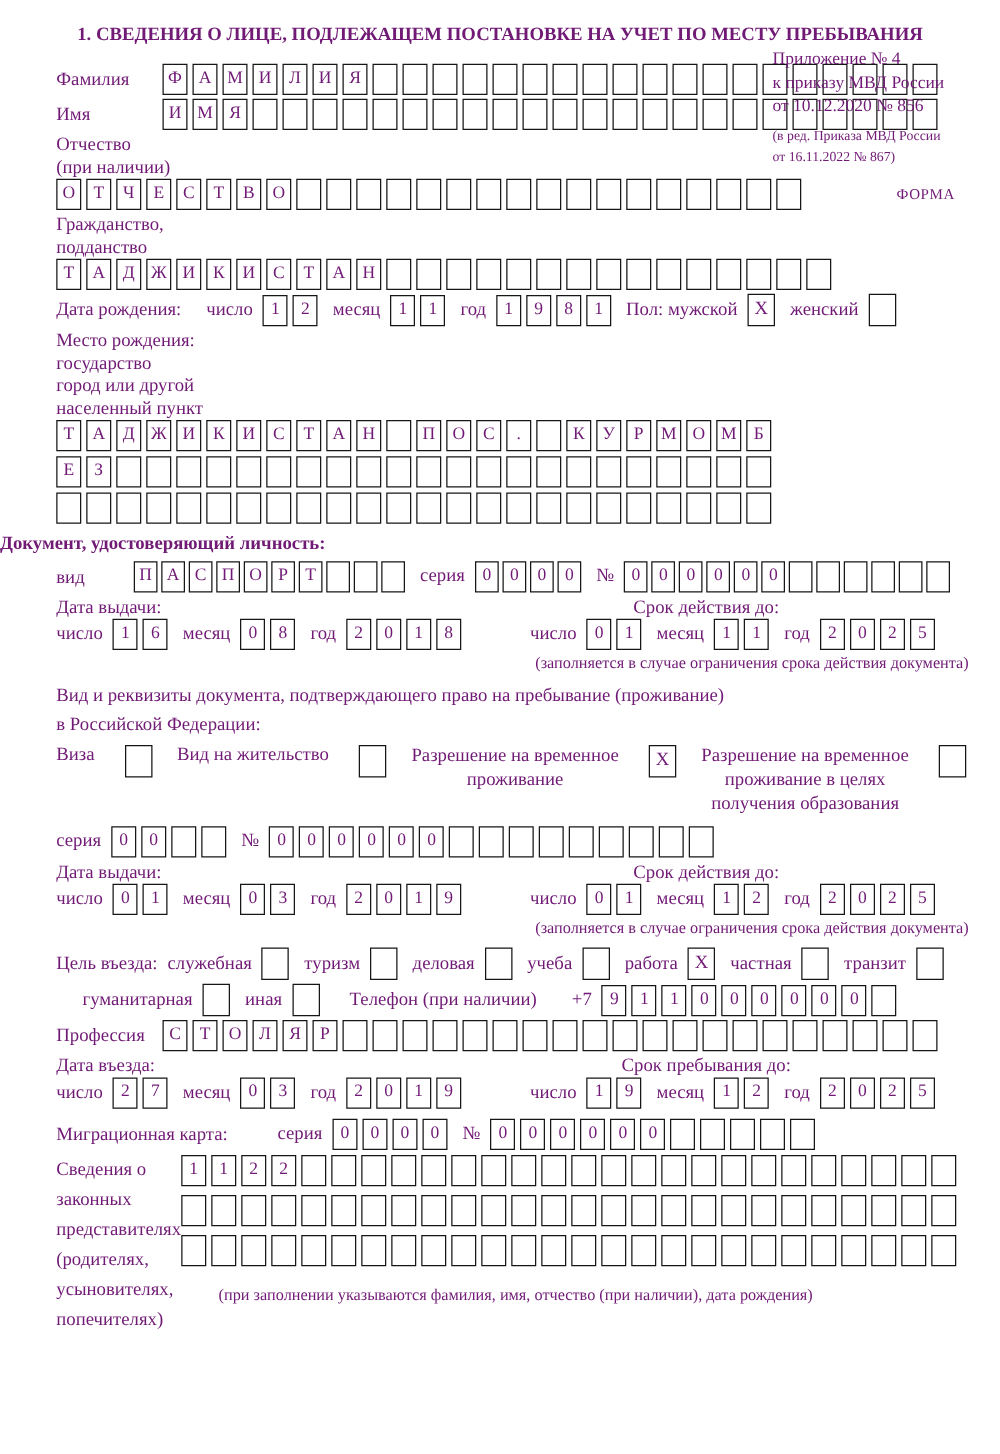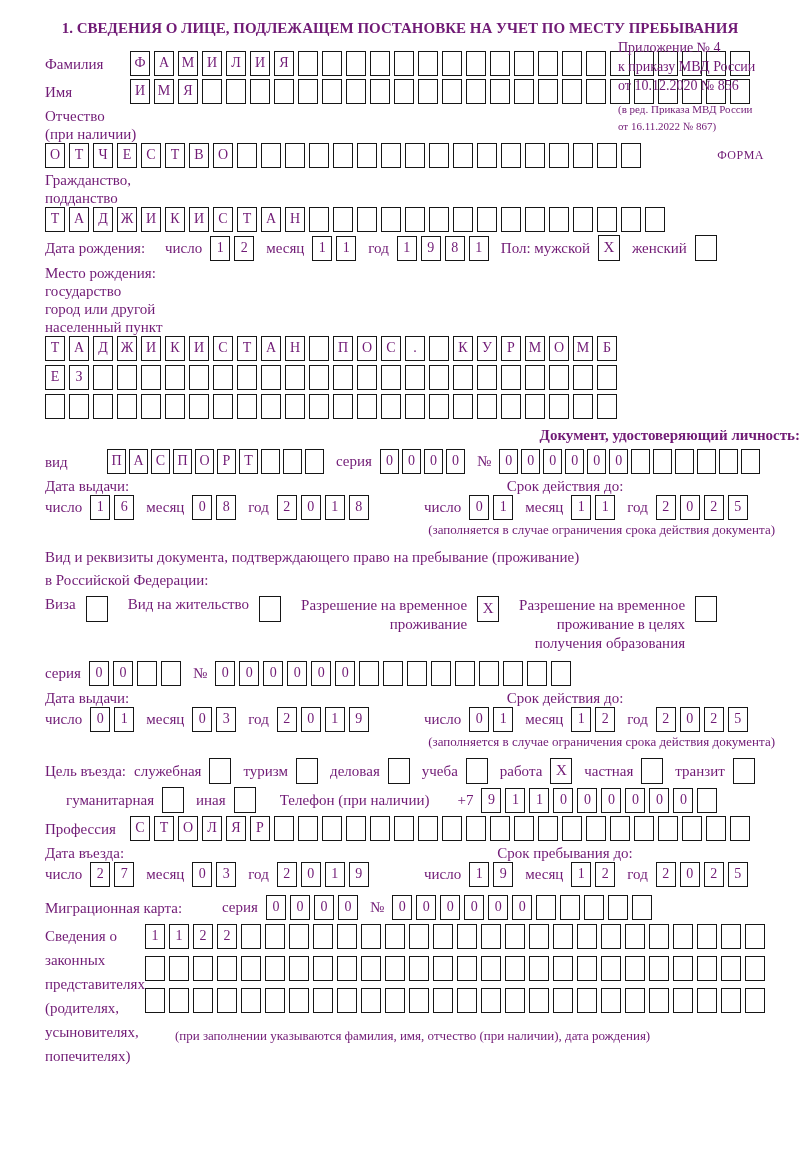--- a/index.html
+++ b/index.html
@@ -30,34 +30,34 @@
         text-align:center;font-size:14px;line-height:21px;background:#fff;}
   .boxes.sm{gap:3px}
   .boxes.sm .cell{flex-basis:19px;width:19px;}
   .stack{display:flex;flex-direction:column;gap:4px;}
 
   .cbox{box-sizing:border-box;display:inline-block;width:22px;height:26px;border:1.8px solid #161616;
         text-align:center;font-size:15px;line-height:22px;flex:0 0 auto;}
   .dl{margin:0 8px 0 12px;white-space:nowrap;}
   .dl.ml0{margin-left:0;}
 
-  .boldline{font-weight:bold;text-align:right;margin:8px 0 5px 0;}
+  .boldline{font-weight:bold;text-align:left;margin:8px 0 5px 0;}
   .dates-hdr{display:flex;margin-left:45px;margin-top:4px;}
   .dates-hdr .h1{width:355px;text-align:left;}
   .dates-hdr .h2{width:330px;text-align:center;}
   .dates{display:flex;margin-left:45px;align-items:center;margin-bottom:2px;}
   .dgroup{display:flex;align-items:center;}
   .dgroup.left{width:355px;}
   .dgroup.right{margin-left:24px;}
   .note-right{width:730px;margin-left:45px;text-align:right;font-size:13px;margin-bottom:8px;}
 
   .para{margin:6px 0 2px 45px;line-height:23px;}
   .permit-row{display:flex;margin:4px 0 8px 45px;gap:20px;align-items:flex-start;}
-  .pitem{display:flex;align-items:flex-start;gap:10px;}
-  .plines{text-align:right;line-height:19px;}
+  .pitem{display:flex;align-items:flex-start;gap:24px;}
+  .plines{text-align:center;line-height:19px;}
 
   .purpose2{margin-left:66px;}
   .reps{display:flex;margin:4px 0 0 45px;align-items:flex-start;}
   .reps-labels{width:105px;line-height:24px;}
   .reps-right .boxes{margin-bottom:7px;}
   .reps-note{font-size:13px;margin-top:8px;margin-left:30px;}
 </style>
 </head>
 <body>
 

